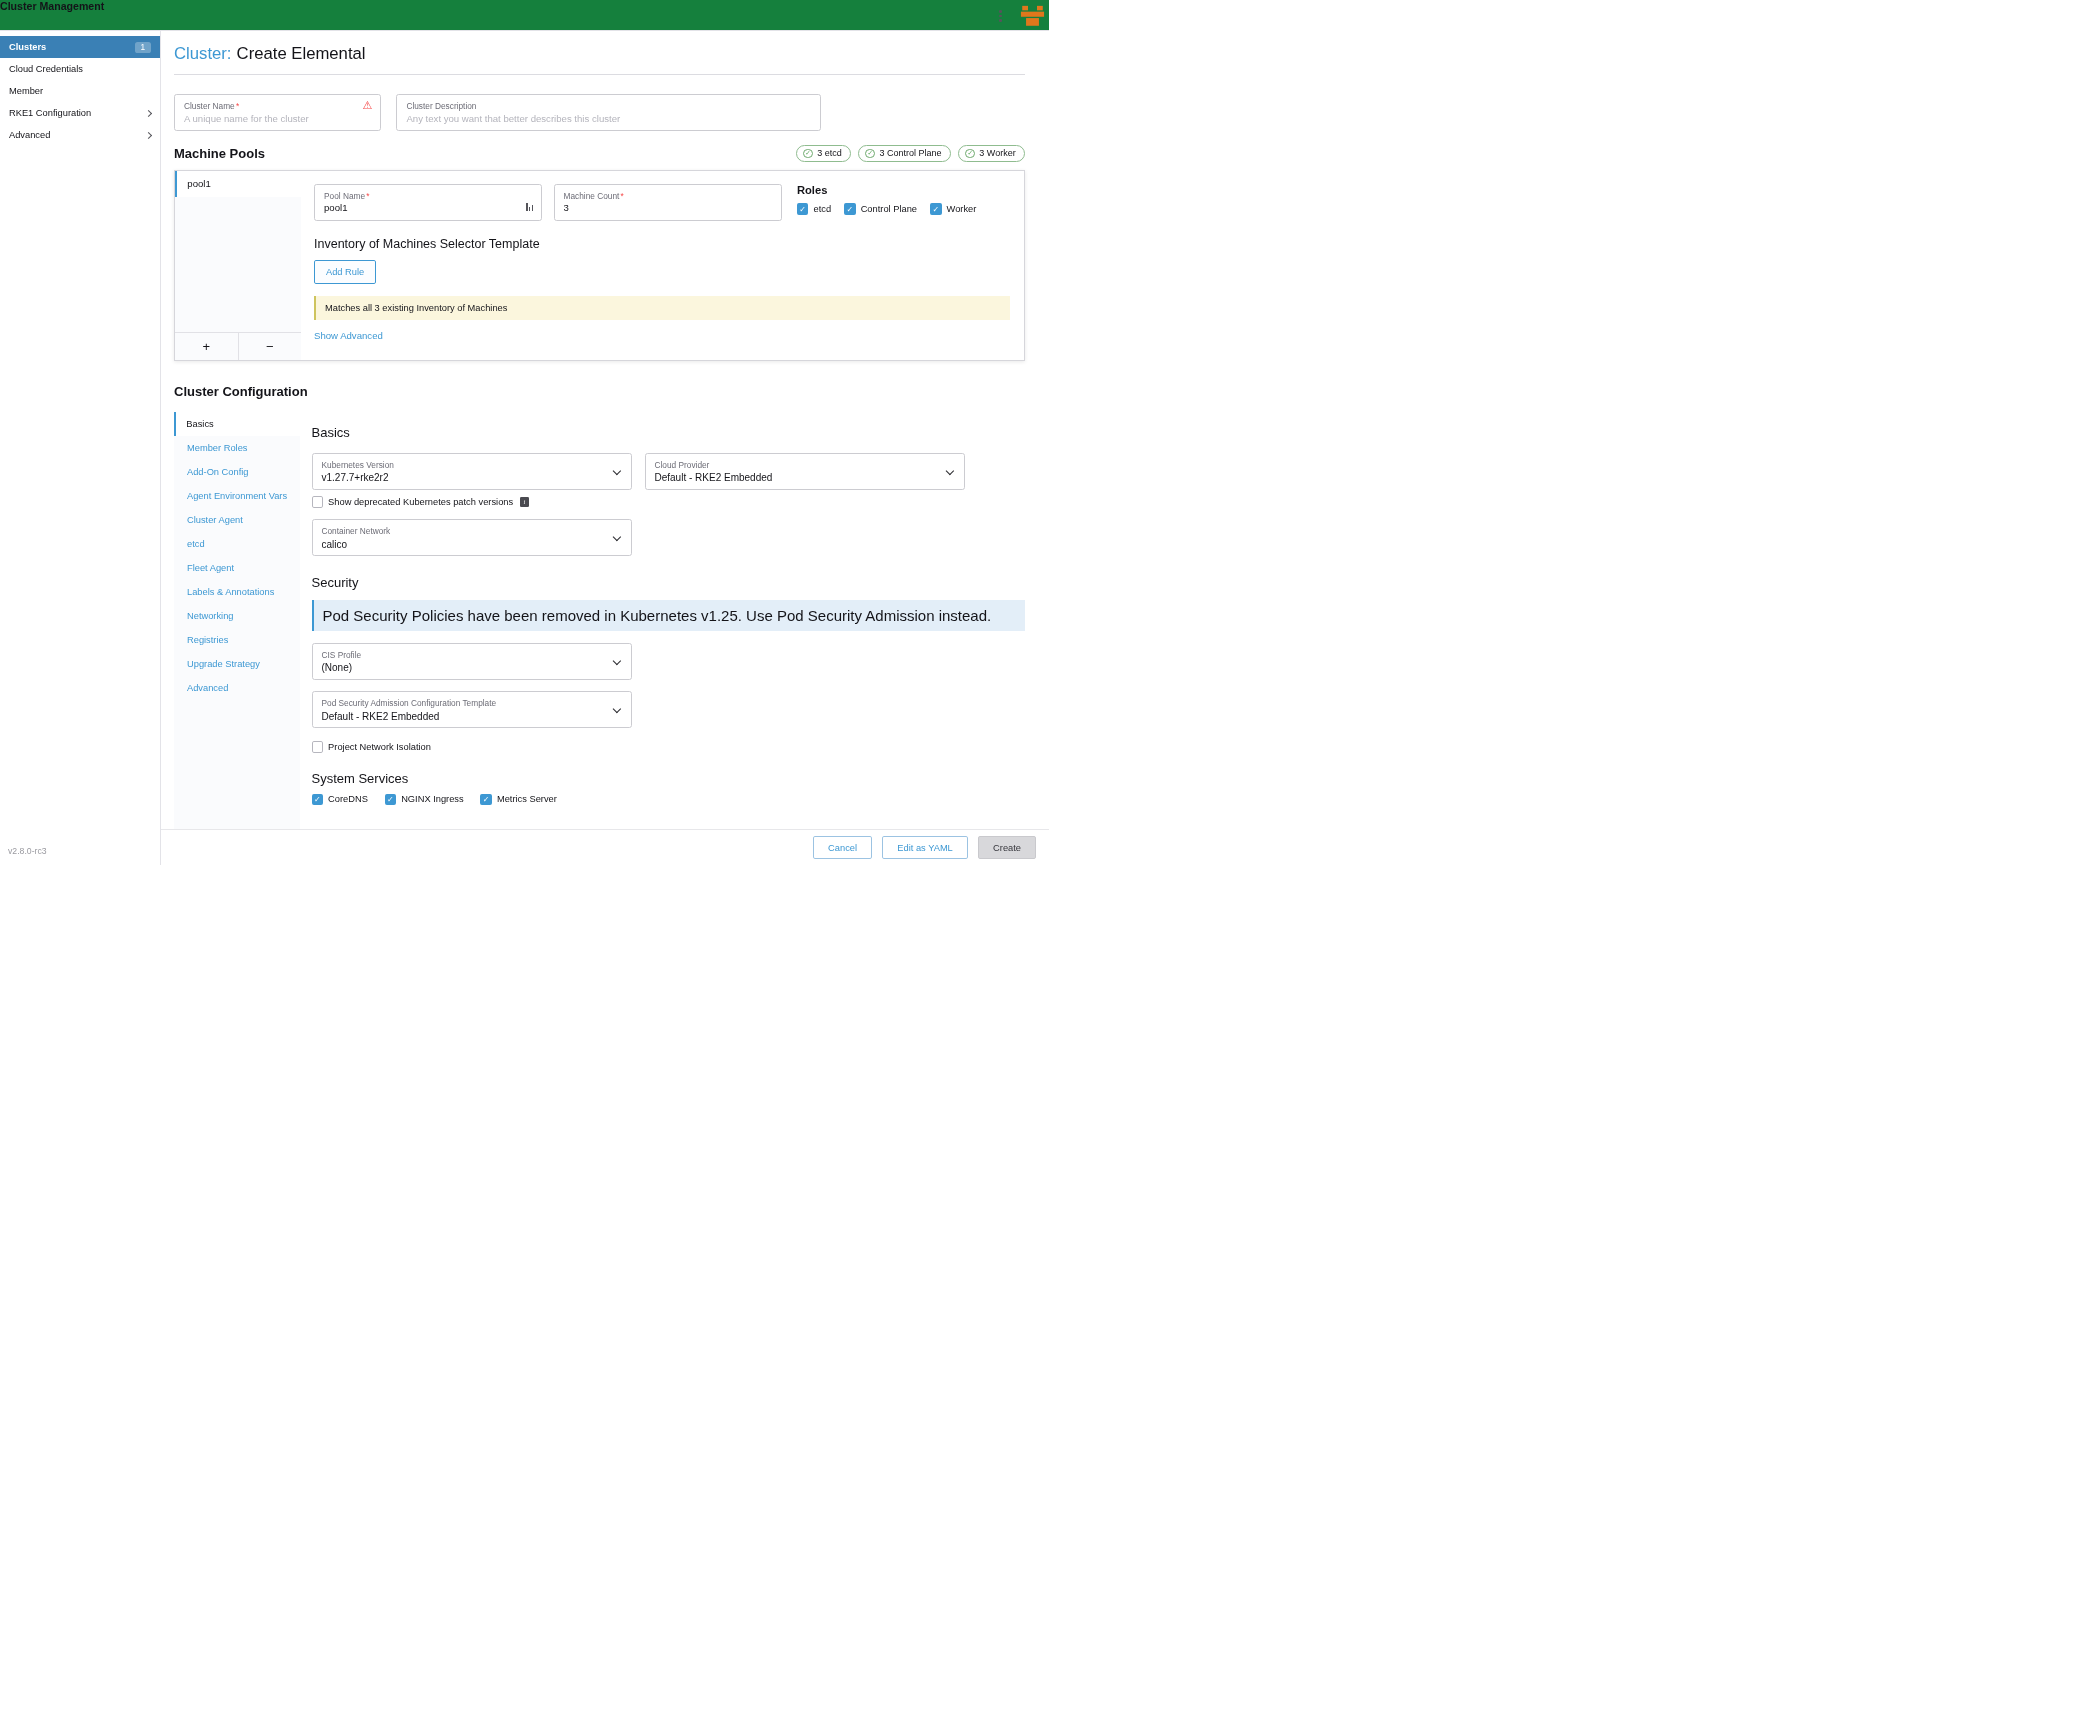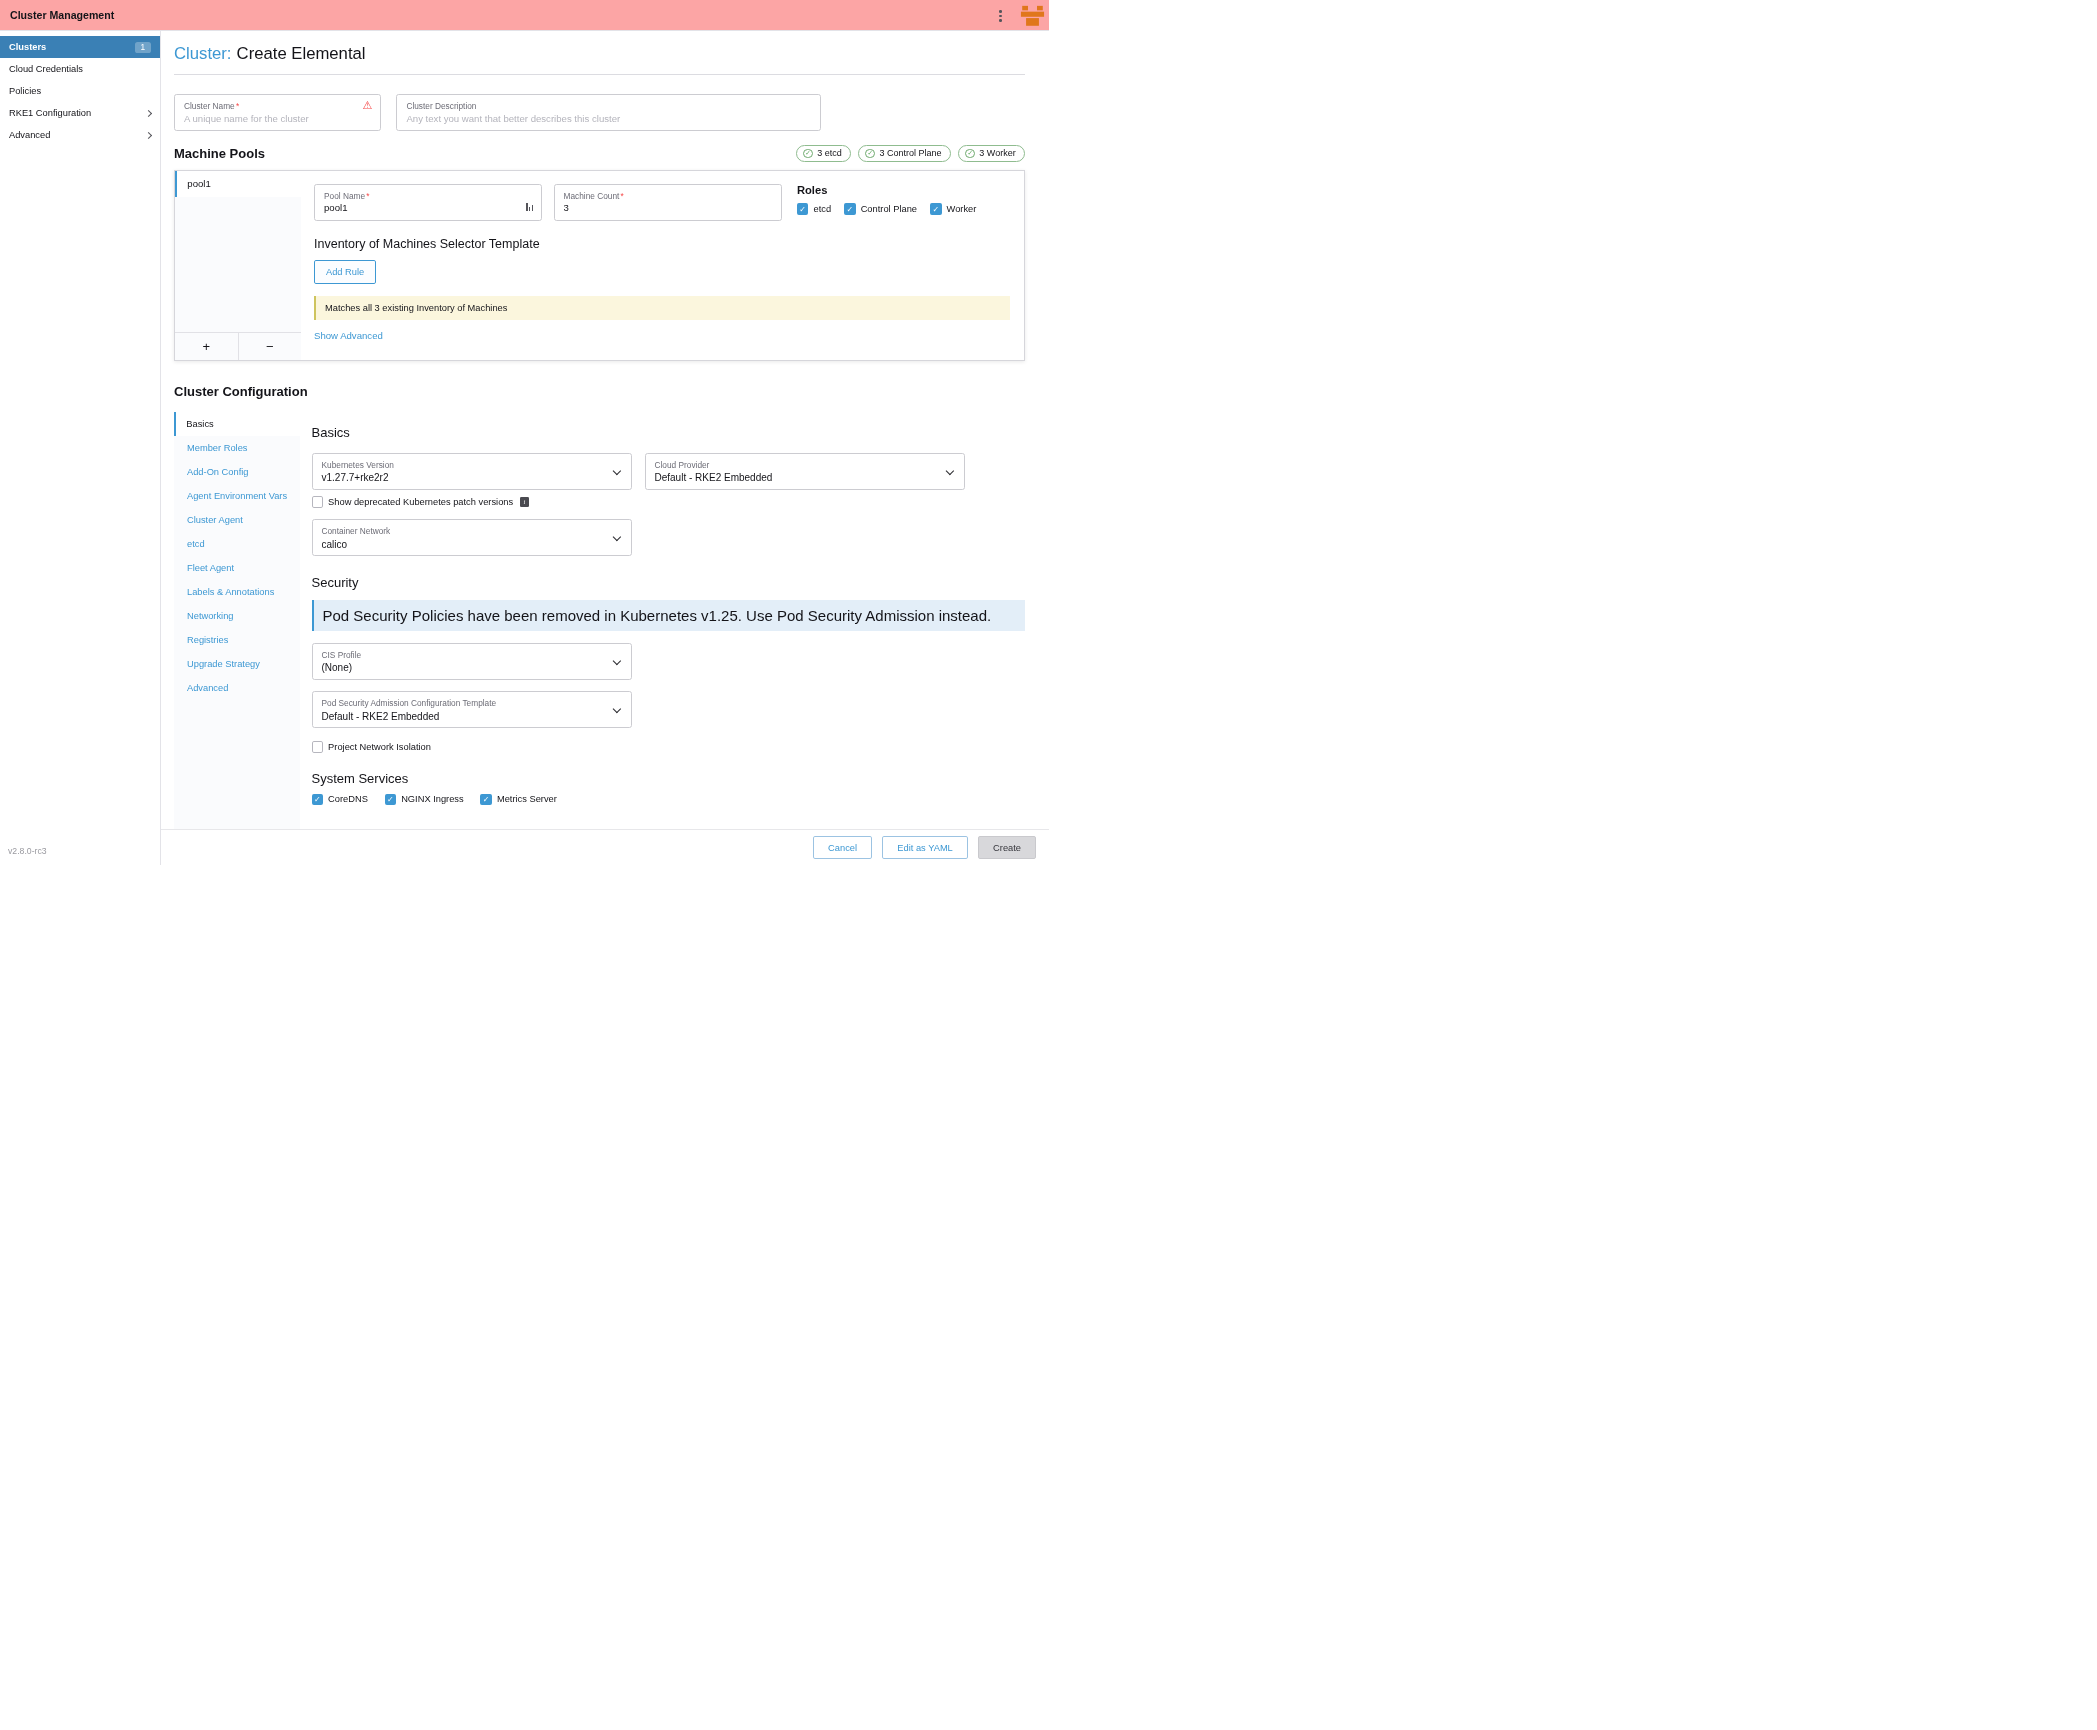--- a/index.html
+++ b/index.html
@@ -1,20 +1,20 @@
 <!DOCTYPE html>
 <html style="font-size:10.3px"><head>
 <meta charset="utf-8">
 <style>
   * { box-sizing: border-box; margin: 0; padding: 0; }
   html,body { width:1049px; height:865px; background:#fff; font-family:"Liberation Sans", sans-serif; color:#141419; overflow:hidden; }
   .app { width:1049px; height:865px; display:flex; flex-direction:column; }
 
   
-  .header { height:31px; flex:0 0 31px; display:flex; align-items:center; border-bottom:0.6px solid #e3e3e8; padding-left:10px; position:relative; background:#fca5a5; }
+  .header { height:31px; flex:0 0 31px; display:flex; border-bottom:0.6px solid #e3e3e8; padding-left:0; position:relative; background:#15803d; }
   .header-title { font-size:10.6px; font-weight:700; }
   .kebab { position:absolute; right:40px; top:7.7px; width:16.7px; height:16.7px; display:flex; flex-direction:column; align-items:center; justify-content:center; gap:1.9px; cursor:pointer; }
   .kebab i { width:2.6px; height:2.6px; border-radius:50%; background:#55555b; }
   .logo { position:absolute; right:3.2px; top:1.9px; width:27px; height:27px; }
 
   
   .body { flex:1; display:flex; min-height:0; }
   .sidebar { width:161px; flex:0 0 161px; border-right:0.6px solid #e3e3e8; position:relative; padding-top:5.1px; background:#fff; }
   .nav-item { height:22px; display:flex; align-items:center; padding:0 9px; font-size:9.3px; cursor:pointer; }
   .nav-item.active { background:#3a80b5; color:#fff; font-weight:700; }
@@ -134,21 +134,21 @@
 
     <nav class="sidebar">
       <div class="nav-item active">
         <span>Clusters</span>
         <span class="badge">1</span>
       </div>
       <div class="nav-item">
         <span>Cloud Credentials</span>
       </div>
       <div class="nav-item">
-        <span>Policies</span>
+        <span>Member</span>
       </div>
       <div class="nav-item">
         <span>RKE1 Configuration</span>
         <span class="chev"></span>
       </div>
       <div class="nav-item">
         <span>Advanced</span>
         <span class="chev"></span>
       </div>
       <div class="version">v2.8.0-rc3</div>

